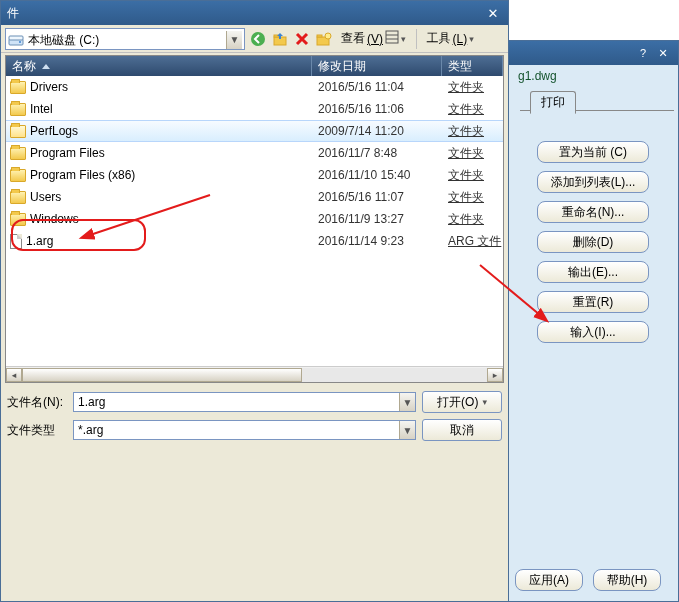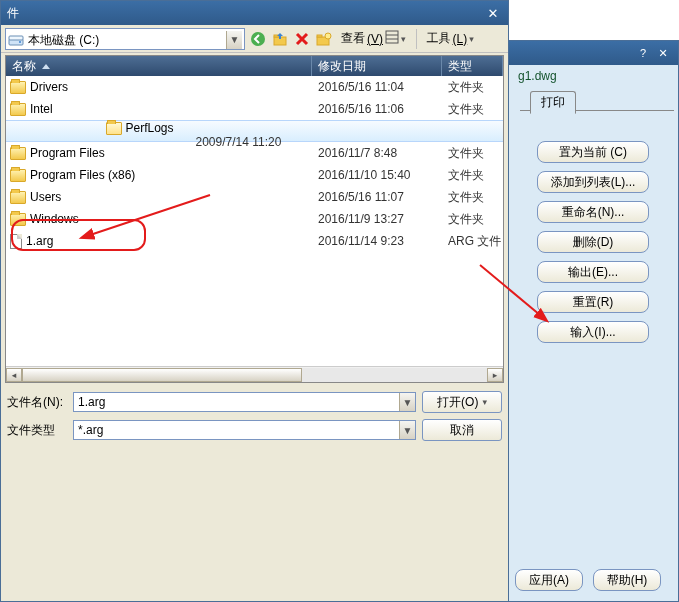--- a/index.html
+++ b/index.html
@@ -36,24 +36,24 @@
 
   .list-wrap { margin: 2px 4px; border: 1px solid #888; background: #fff; height: 328px; display: flex; flex-direction: column; }
   .cols { display: flex; height: 20px; background: linear-gradient(#4e6e94, #2e4a6e); color: #fff; }
   .col { display: flex; align-items: center; padding: 0 6px; border-right: 1px solid #6a88aa; font-size: 12px; }
   .col.sort::after { content: ""; margin-left: 6px; width: 0; height: 0; border-left: 4px solid transparent; border-right: 4px solid transparent; border-bottom: 5px solid #cfdff0; }
   .col-name { width: 306px; }
   .col-date { width: 130px; }
   .col-type { flex: 1; }
   .rows { flex: 1; overflow: hidden; position: relative; }
   .row { display: flex; height: 22px; align-items: center; }
-  .row.sel { background: linear-gradient(#f7fbff, #d9eefe); border-top: 1px solid #b8d6fb; border-bottom: 1px solid #b8d6fb; flex-direction: column; }
+  .row.sel { background: linear-gradient(#f7fbff, #d9eefe); border-top: 1px solid #b8d6fb; border-bottom: 1px solid #b8d6fb; }
   .cell-name { width: 306px; display: flex; align-items: center; padding-left: 4px; gap: 4px; }
   .cell-date { width: 130px; padding-left: 6px; color: #333; }
-  .cell-type { flex: 1; padding-left: 6px; color: #333; white-space: nowrap; overflow: hidden; }
+  .cell-type { flex: 1; padding-left: 6px; color: #333; white-space: nowrap; overflow: hidden; text-decoration: underline; }
   .folder-ic { width: 16px; height: 13px; background: linear-gradient(#fff2b2, #f3c94c); border: 1px solid #d9a82a; border-radius: 1px; position: relative; }
   .folder-ic::before { content: ""; position: absolute; left: 0; top: -3px; width: 7px; height: 3px; background: #f3c94c; border: 1px solid #d9a82a; border-bottom: none; border-radius: 1px 1px 0 0; }
   .folder-ic.open { background: linear-gradient(#fff9d6, #ffe28a); }
   .file-ic { width: 12px; height: 15px; background: #fff; border: 1px solid #888; position: relative; }
   .file-ic::before { content: ""; position: absolute; right: -1px; top: -1px; width: 0; height: 0; border-top: 5px solid #ece9d8; border-left: 5px solid #ccc; }
 
   .hscroll { height: 16px; background: #f0f0f0; border-top: 1px solid #ccc; display: flex; align-items: center; }
   .hscroll .arrow { width: 16px; height: 14px; background: linear-gradient(#fff, #d7d2c4); border: 1px solid #b0a890; display: flex; align-items: center; justify-content: center; color: #555; font-size: 9px; }
   .hscroll .track { flex: 1; height: 14px; background: #e8e8e8; position: relative; }
   .hscroll .thumb { position: absolute; left: 0; top: 0; bottom: 0; width: 280px; background: linear-gradient(#fff, #d7d2c4); border: 1px solid #b0a890; }

